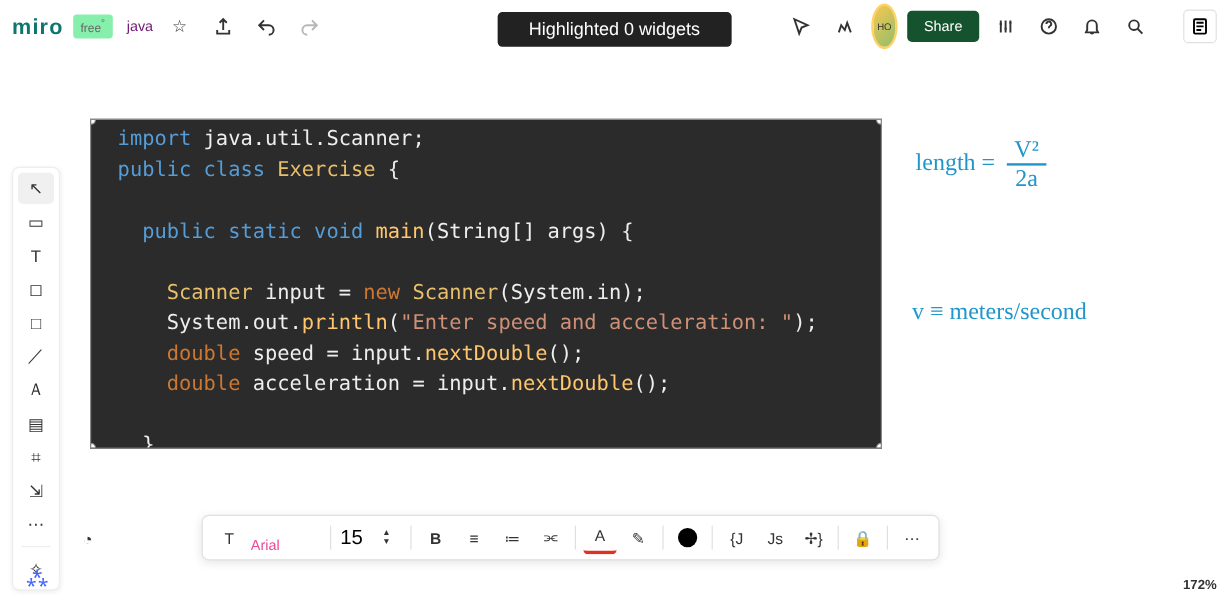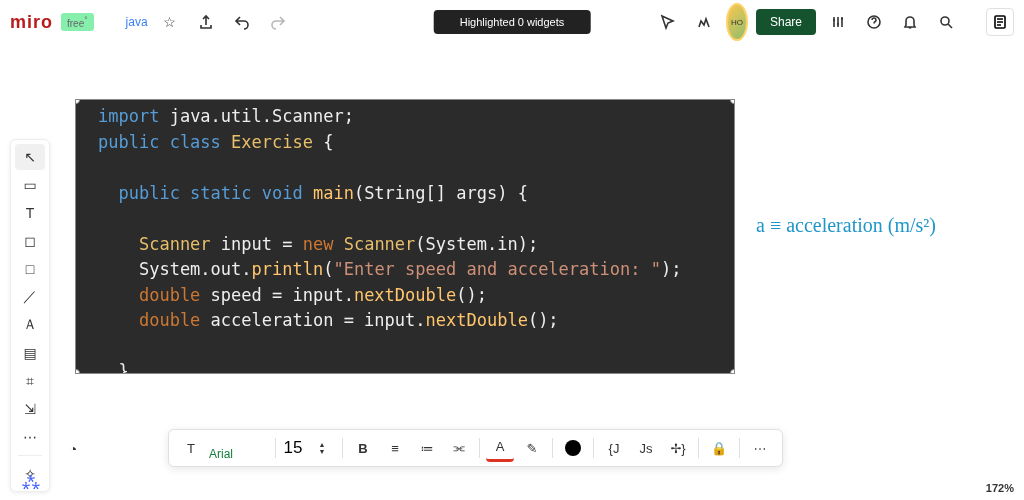--- a/index.html
+++ b/index.html
@@ -1,23 +1,23 @@
 <!DOCTYPE html>
 <html><head>
 <meta charset="utf-8">
 <style>
   * { margin: 0; padding: 0; box-sizing: border-box; }
   body { width: 1024px; height: 500px; font-family: -apple-system, Helvetica, Arial, sans-serif; background: #fff; overflow: hidden; position: relative; }
   .topbar { height: 44px; display: flex; align-items: center; padding: 0 10px; gap: 8px; }
-  .logo { font-weight: 700; font-size: 18px; letter-spacing: 1px; color: #b91c1c; }
+  .logo { font-weight: 700; font-size: 18px; letter-spacing: 1px; color: #0f766e; }
   .badge { font-size: 10px; padding: 2px 6px; border-radius: 3px; background: #86efac; color: #666; }
-  .board-name { font-size: 12px; color: #3b82f6; margin-left: 24px; text-align: right; }
+  .board-name { font-size: 12px; color: #701a75; margin-left: 4px; text-align: right; }
   .icon-btn { width: 28px; height: 28px; border: none; background: transparent; display: flex; align-items: center; justify-content: center; cursor: pointer; color: #333; border-radius: 4px; font-size: 14px; }
   .spacer { flex: 1; }
-  .notif { position: absolute; left: 50%; top: 10px; transform: translateX(-50%); background: #222; color: #fff; font-size: 11px; padding: 6px 26px; border-radius: 4px; }
+  .notif { position: absolute; left: 50%; top: 10px; transform: translateX(-50%); background: #222; color: #fff; font-size: 15px; padding: 6px 26px; border-radius: 4px; }
   .share-btn { background: #14532d; color: #fff; border: none; padding: 6px 14px; border-radius: 4px; font-size: 12px; cursor: pointer; }
   .avatar { width: 22px; height: 38px; border-radius: 50%; background: linear-gradient(135deg,#f9c74f,#90be6d); border: 2px solid #ffd166; font-size: 8px; display:flex;align-items:center;justify-content:center;color:#333; }
   .panel-btn { width: 28px; height: 28px; border: 1px solid #e0e0e0; border-radius: 4px; display:flex;align-items:center;justify-content:center; cursor:pointer; }
 
   .left-toolbar { position: absolute; left: 10px; top: 95px; width: 40px; background: #fff; border: 1px solid #eee; border-radius: 6px; box-shadow: 0 1px 4px rgba(0,0,0,.08); display:flex; flex-direction:column; align-items:center; padding: 4px 0; gap: 2px;}
   .tool { width: 30px; height: 26px; display:flex; align-items:center; justify-content:center; cursor:pointer; color:#333; font-size:14px; border-radius:4px; }
   .tool.active { background:#f0f0f0; }
   .tool-divider { width: 24px; height: 1px; background:#eee; margin: 3px 0; }
 
   .canvas { position: absolute; left: 0; top: 44px; right: 0; bottom: 0; }
@@ -29,21 +29,21 @@
   .cls{color:#e8bf6a;}
 
   .handtext { position:absolute; font-family: "Comic Sans MS", "Segoe Script", cursive; color:#2196c9; font-size:20px; }
   .frac { display:inline-flex; flex-direction:column; align-items:center; vertical-align:middle; line-height:1.1;}
   .frac .top{border-bottom:2px solid #2196c9; padding:0 6px;}
   .frac .bot{padding:0 6px;}
 
   .format-bar { position:absolute; left:168px; top:385px; background:#fff; border:1px solid #e0e0e0; border-radius:6px; box-shadow:0 2px 8px rgba(0,0,0,.1); display:flex; align-items:center; gap:4px; padding:4px 8px; }
   .fb-item { width:28px; height:28px; display:flex; align-items:center; justify-content:center; cursor:pointer; color:#333; font-size:13px; border-radius:4px; }
   .fb-sep{ width:1px; height:20px; background:#e0e0e0; margin:0 2px;}
-  .fb-input{ width:60px; border:none; font-size:12px; color:#15803d;margin-top:12px; }
+  .fb-input{ width:60px; border:none; font-size:12px; color:#ec4899;margin-top:12px; }
   .fb-num{ width:22px; text-align:center; font-size:17px; }
   .dot{width:16px;height:16px;border-radius:50%;background:#000;}
 
   .zoom { position:absolute; right:10px; bottom:6px; font-size:11px; color:#333; font-weight:600;}
   .help-dot { position:absolute; left:22px; bottom:8px; color:#4262ff; font-size:16px;}
 
   svg { width: 16px; height: 16px; stroke: currentColor; fill: none; stroke-width: 1.6; }
 </style>
 </head>
 <body>
@@ -144,21 +144,28 @@
 <span class="kw">    double </span><span>acceleration = input.</span><span class="fn">nextDouble</span><span>();</span>
 
 <span>  }</span>
 
     <div class="handle h-tl"></div>
     <div class="handle h-tr"></div>
     <div class="handle h-bl"></div>
     <div class="handle h-br"></div>
   </div>
 
-  <div class="handtext" style="left:756px; top:170px">a ≡ acceleration (m/s²)</div>
+  <div class="handtext" style="left:763px; top:70px">
+    <span>length  =</span>&nbsp;
+    <span class="frac">
+        <span class="top">V²</span>
+        <span class="bot">2a</span>
+      </span>
+  </div>
+  <div class="handtext" style="left:760px; top:205px">v ≡ meters/second</div>
 
   <div class="format-bar">
     <div class="fb-item">T</div>
     <input class="fb-input" value="Arial" style="">
     <div class="fb-sep"></div>
     <span class="fb-num">15</span>
     <div class="fb-item" style="flex-direction:column;font-size:7px;line-height:1">▲<br>▼</div>
     <div class="fb-sep"></div>
     <div class="fb-item" style="font-weight:700">B</div>
     <div class="fb-item">≡</div>

